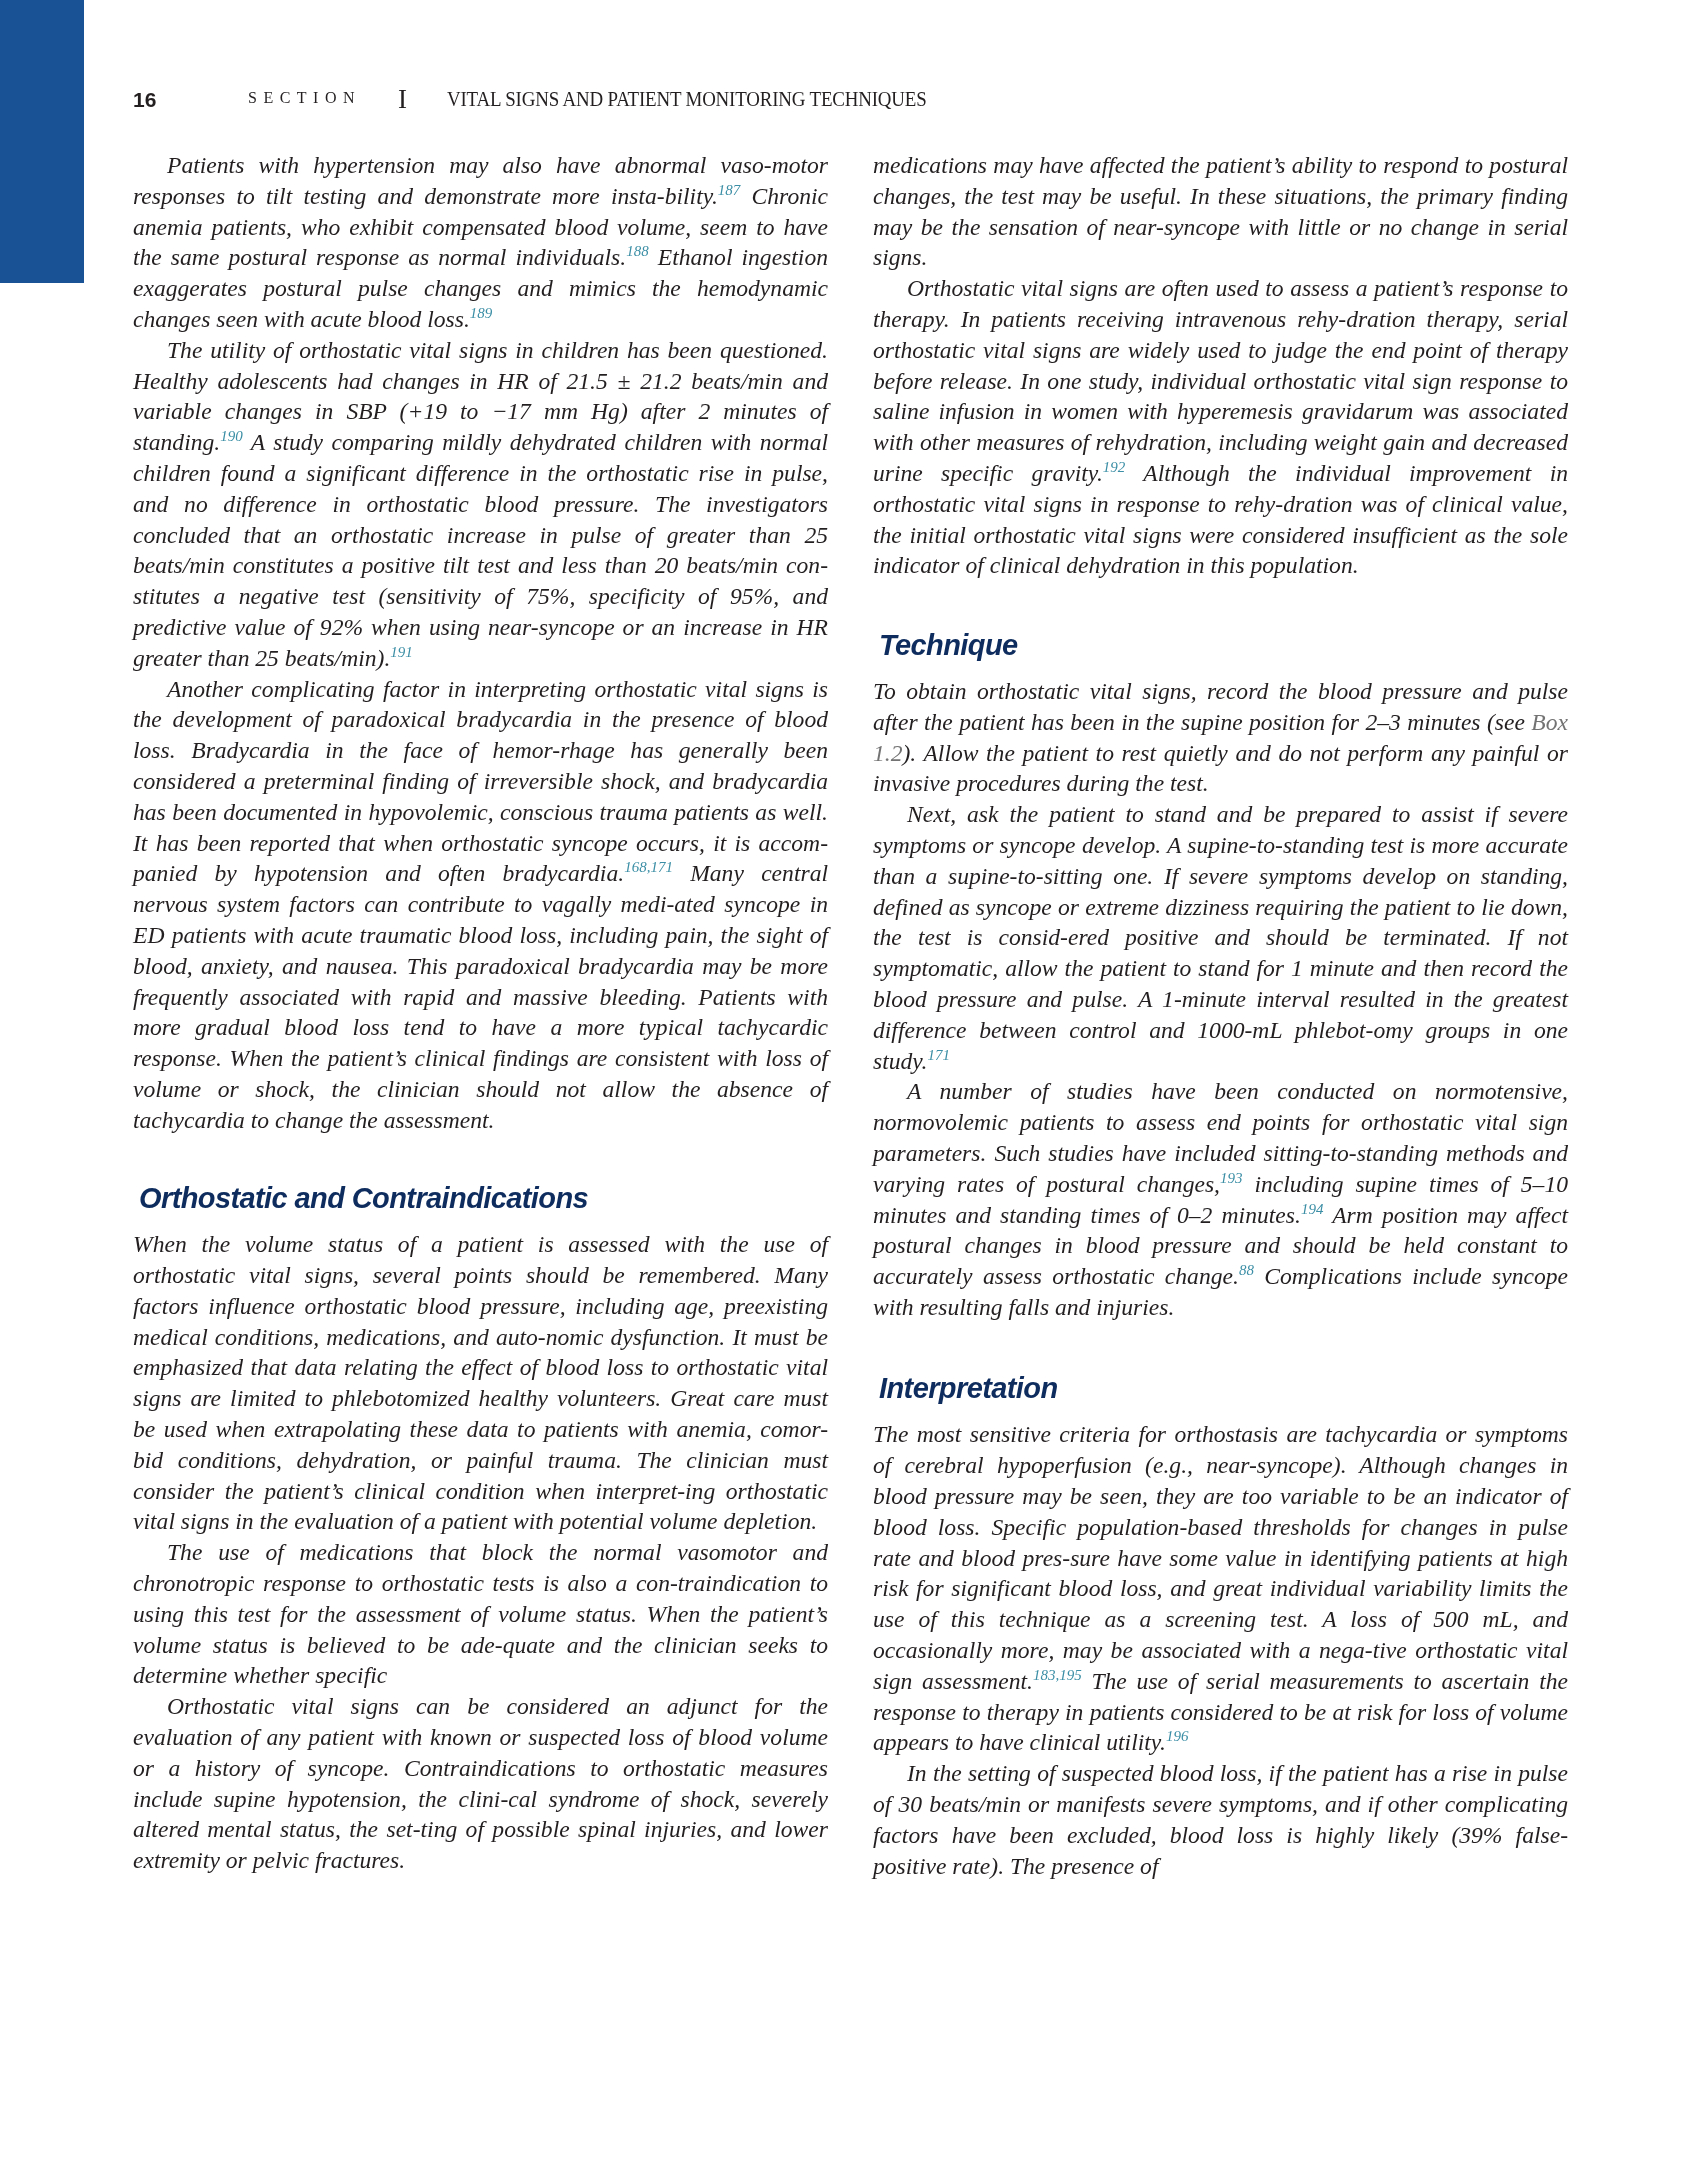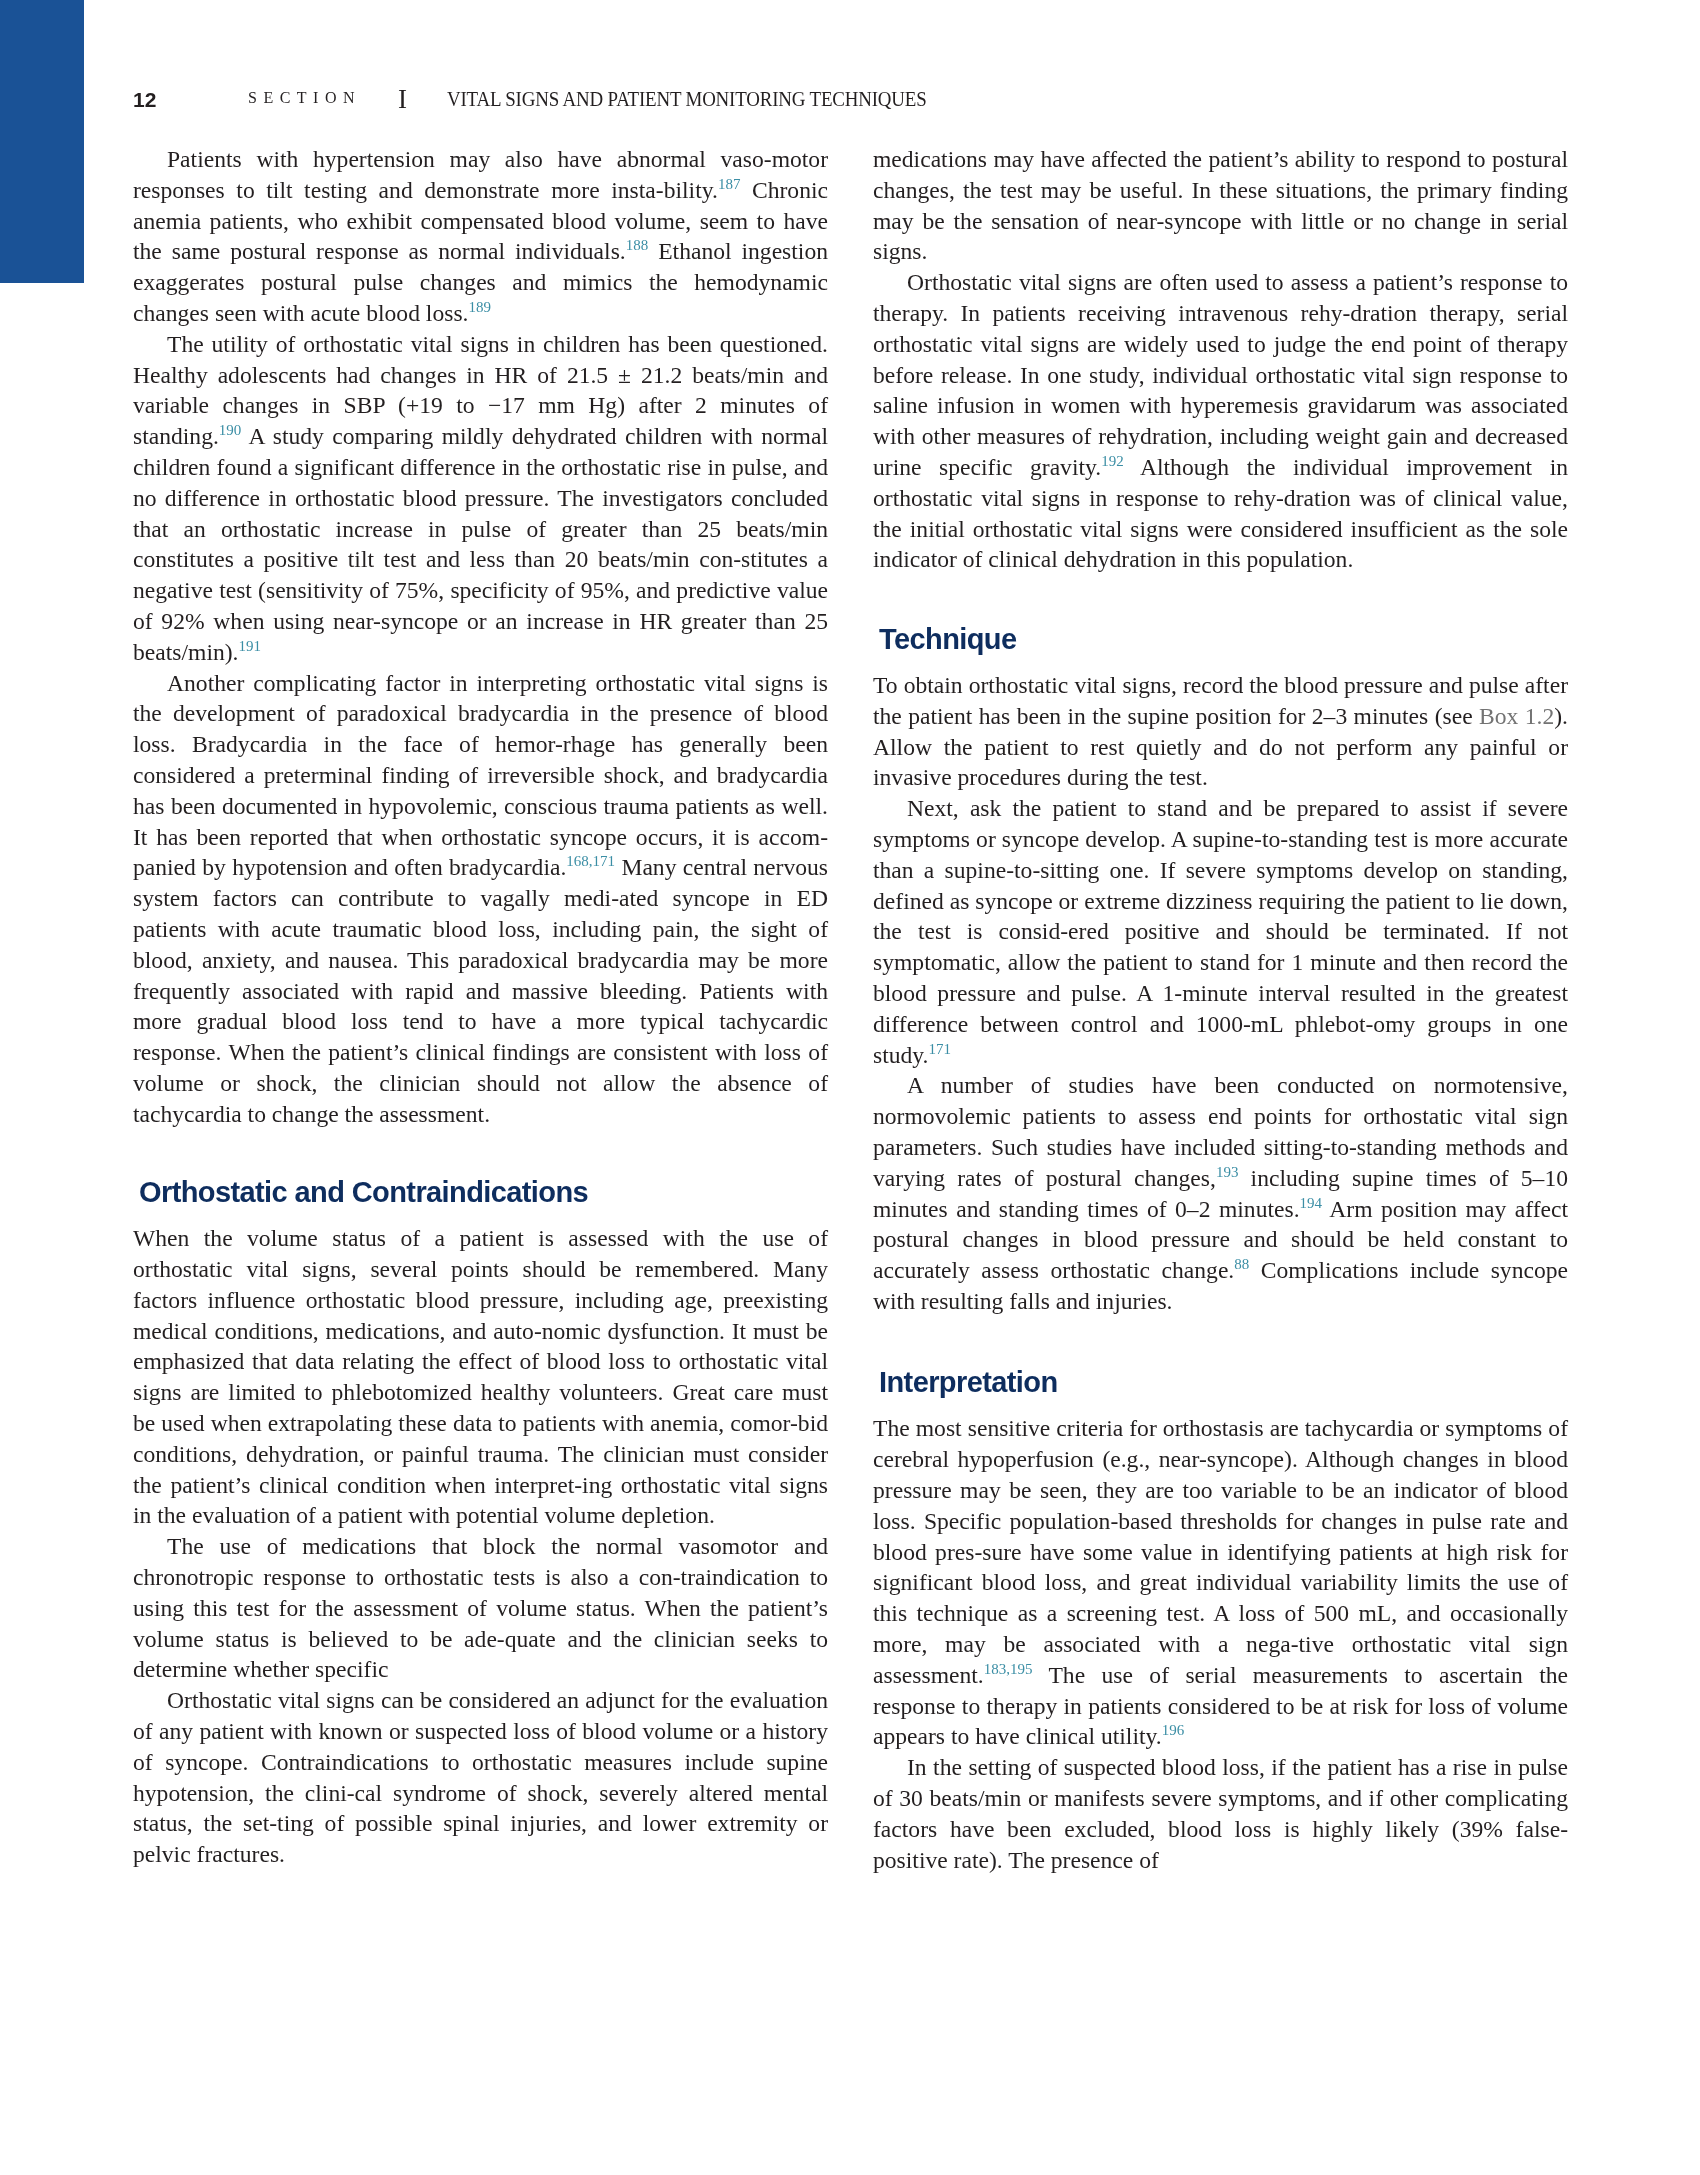--- a/index.html
+++ b/index.html
@@ -3,39 +3,39 @@
   <meta charset="utf-8">
   <style>
     html, body { margin: 0; padding: 0; background: #ffffff; }
     body { width: 1700px; height: 2175px; position: relative; overflow: hidden; }
     .side-bar { position: absolute; left: 0; top: 0; width: 84px; height: 283px; background: #1a5296; }
     .running-head { position: absolute; top: 86px; left: 133px; height: 30px; font-family: "Liberation Serif", serif; color: #231f20; white-space: nowrap; }
     .page-num { position: absolute; left: 0; top: 2px; font-family: "Liberation Sans", sans-serif; font-weight: bold; font-size: 21px; }
     .section-word { position: absolute; left: 115px; top: 3px; font-size: 16px; letter-spacing: 6.5px; }
     .section-num { position: absolute; left: 265px; top: -2px; font-size: 27px; }
     .section-title { position: absolute; left: 314px; top: 1px; font-size: 21.5px; transform: scaleX(0.88); transform-origin: left top; letter-spacing: -0.2px; }
-    .col { position: absolute; top: 144px; width: 695px; font-family: "Liberation Serif", serif; font-size: 23.6px; line-height: 30.8px; color: #231f20; }
+    .col { position: absolute; top: 150px; width: 695px; font-family: "Liberation Serif", serif; font-size: 23.6px; line-height: 30.8px; color: #231f20; font-style: italic; }
     .col-left { left: 133px; }
     .col-right { left: 873px; }
     .col p { margin: 0; text-align: justify; text-indent: 34px; hyphens: manual; }
     .col p.noindent { text-indent: 0; }
     sup.ref { color: #3b8ea5; font-size: 15px; line-height: 0; vertical-align: 0; position: relative; top: -9px; }
     .xref { color: #737373; }
     h2.heading { margin: 6px; font-family: "Liberation Sans", sans-serif; font-weight: bold; font-size: 29px; color: #0e2d5e; letter-spacing: -0.6px; }
     .h-indications { margin-top: 47px !important; padding-bottom: 10px; }
     .h-technique { margin-top: 49px !important; padding-bottom: 9px; }
     .h-interpretation { margin-top: 50px !important; padding-bottom: 10px; }
   </style>
 </head>
 <body>
 
 <div class="side-bar"></div>
 
 <div class="running-head">
-  <span class="page-num">12</span>
+  <span class="page-num">16</span>
   <span class="section-word">SECTION</span>
   <span class="section-num">I</span>
   <span class="section-title">VITAL SIGNS AND PATIENT MONITORING TECHNIQUES</span>
 </div>
 
 <div class="col col-left">
   <p>
     <span>Patients with hypertension may also have abnormal vaso-motor responses to tilt testing and demonstrate more insta-bility.</span><sup class="ref">187</sup><span> Chronic anemia patients, who exhibit compensated blood volume, seem to have the same postural response as normal individuals.</span><sup class="ref">188</sup><span> Ethanol ingestion exaggerates postural pulse changes and mimics the hemodynamic changes seen with acute blood loss.</span><sup class="ref">189</sup>
   </p>
   <p>

